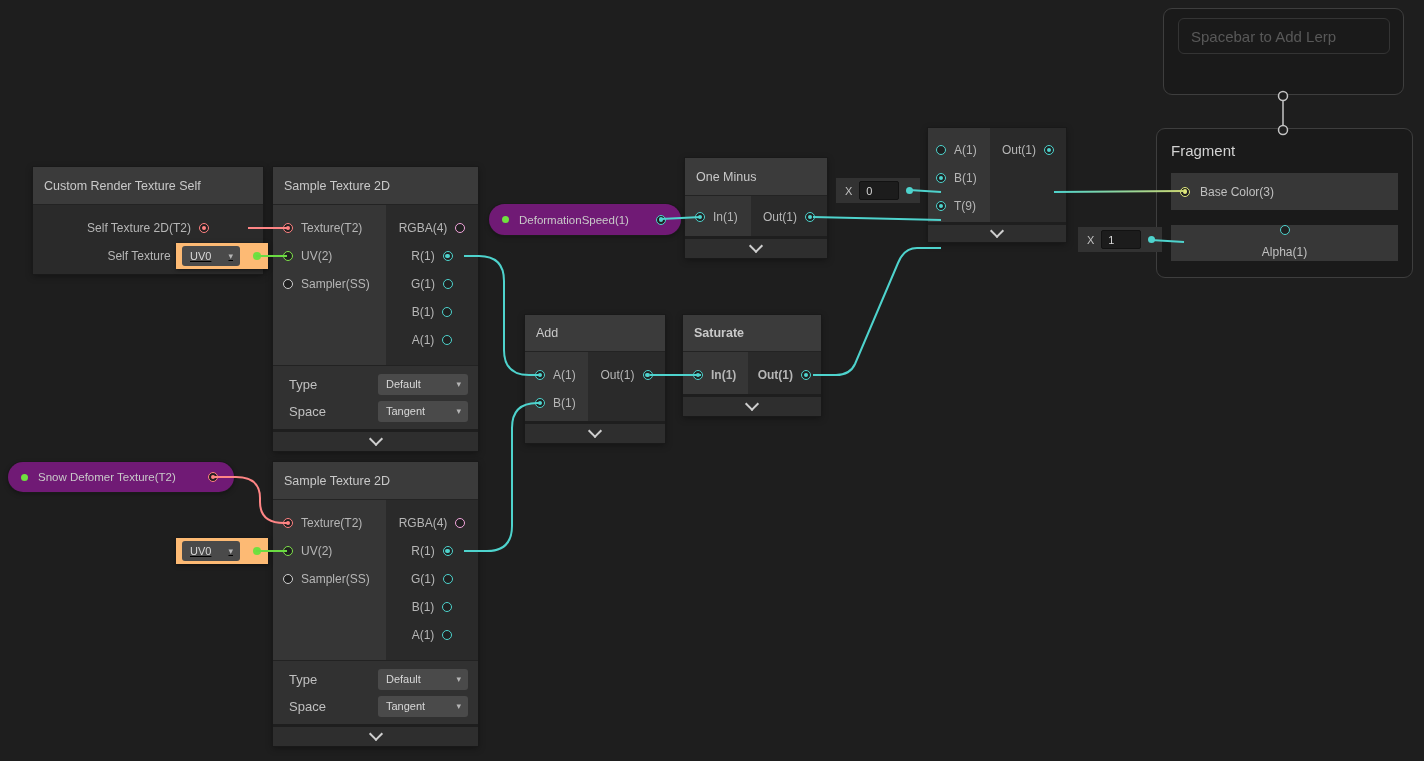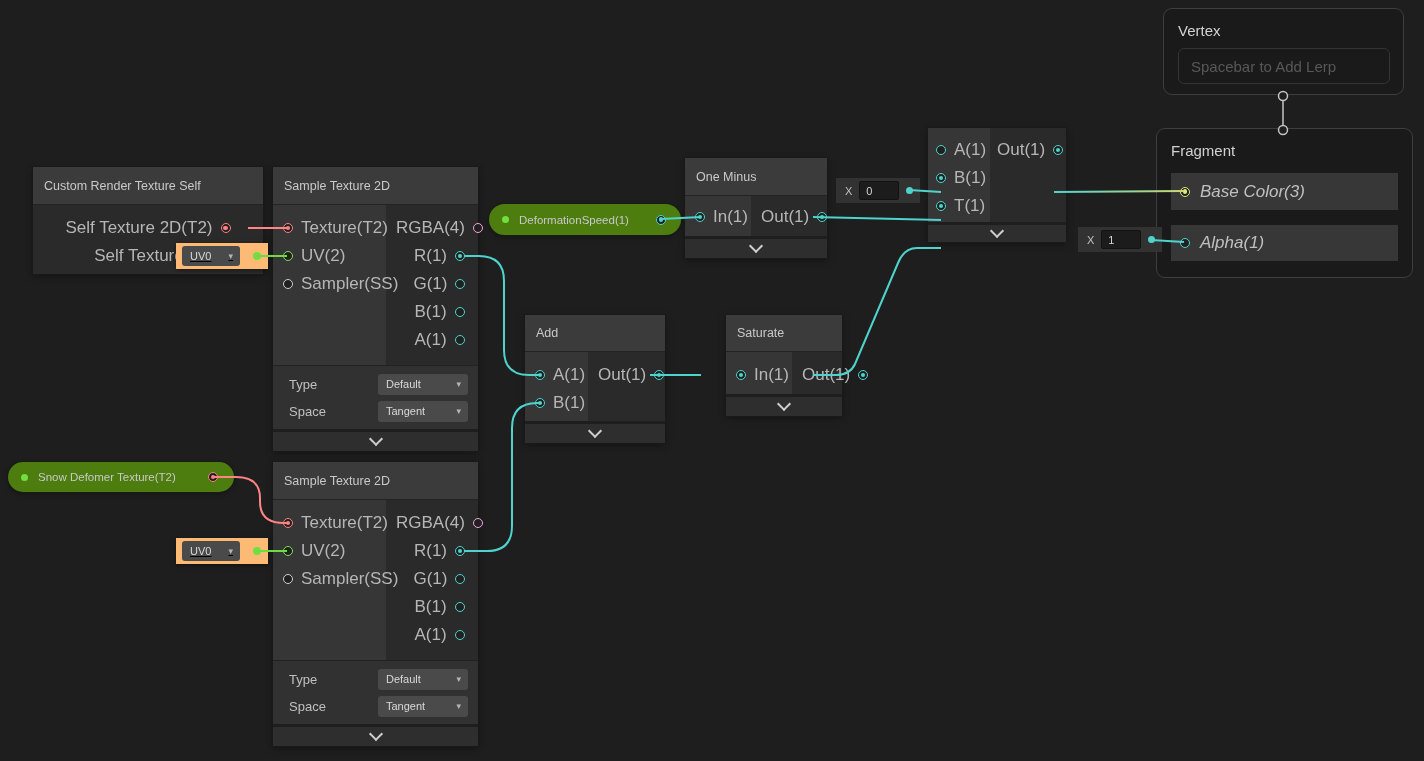--- a/index.html
+++ b/index.html
@@ -8,38 +8,38 @@
   
   .node{position:absolute;background:#2a2a2a;z-index:10;
     box-shadow:0 0 0 1px #191919,0 2px 7px rgba(0,0,0,.4);}
   .node-header{height:38px;background:#3b3b3b;display:flex;align-items:center;
     padding:0 11px;color:#c9c9c9;font-size:12.5px;border-bottom:1px solid #232323;box-sizing:border-box;}
   .ports{display:flex;align-items:stretch;}
   .col-in{background:#363636;box-sizing:border-box;}
   .col-out{flex:1;box-sizing:border-box;}
   .port-row{height:28px;display:flex;align-items:center;gap:8px;padding:0 10px;box-sizing:border-box;}
   .port-row.out{justify-content:center;}
-  .plabel{color:#b6b6b6;font-size:17px;white-space:nowrap;}
+  .plabel{color:#b6b6b6;font-size:12px;white-space:nowrap;}
   .port{box-sizing:border-box;width:10px;height:10px;border-radius:50%;
     border:1.5px solid var(--pc);background:#202020;position:relative;flex:none;}
   .port.filled::after{content:"";position:absolute;inset:1.8px;border-radius:50%;background:var(--pc);}
   
   .settings{border-top:1px solid #222;background:#313131;padding:4px 0;}
   .setting{height:26px;margin:1px 0;display:flex;align-items:center;justify-content:space-between;
     padding:0 10px 0 16px;}
   .slabel{color:#c0c0c0;font-size:13px;}
   .dropdown{width:90px;height:21px;background:#4a4a4a;border-radius:3px;display:flex;align-items:center;
     justify-content:space-between;padding:0 7px 0 8px;color:#d8d8d8;font-size:11px;box-sizing:border-box;}
   .dd-arrow{font-size:9px;color:#b5b5b5;line-height:1;}
   .chevron-row{height:19px;display:flex;align-items:center;justify-content:center;
     background:#2e2e2e;border-top:3px solid #1e1e1e;}
   .chev{display:block;width:8px;height:8px;border-right:2.2px solid #cfcfcf;
     border-bottom:2.2px solid #cfcfcf;transform:rotate(45deg);margin-top:-5px;}
   
-  .pill{position:absolute;background:#4d7c0f;border-radius:16px;display:flex;align-items:center;
+  .pill{position:absolute;background:#701a75;border-radius:16px;display:flex;align-items:center;
     z-index:20;color:#c9c9c9;font-size:11.5px;box-sizing:border-box;
     box-shadow:0 0 0 1px #1a1a1a,0 2px 5px rgba(0,0,0,.35);}
   .dot{width:7px;height:7px;border-radius:50%;flex:none;}
   .dot.green{background:#70e03f;}
   .pill .port{margin-left:auto;}
   
   .uvwidget{position:absolute;width:92px;height:26px;background:#fdba74;display:flex;align-items:center;
     padding:0 7px 0 6px;z-index:20;box-sizing:border-box;box-shadow:0 1px 4px rgba(0,0,0,.5);text-decoration:underline;}
   .uvwidget .dropdown{width:58px;height:20px;}
   .mini-dot{border-radius:50%;flex:none;}
@@ -49,21 +49,21 @@
     gap:7px;padding:0 7px 0 9px;z-index:20;font-size:11px;color:#c0c0c0;box-sizing:border-box;}
   .xval{width:43px;height:19px;background:#1c1c1c;border:1px solid #121212;border-radius:2px;
     color:#d6d6d6;display:flex;align-items:center;padding:0 6px;font-size:11px;box-sizing:border-box;}
   
   .ctx{position:absolute;background:#1a1a1a;border:1px solid #3e3e3e;border-radius:9px;z-index:10;box-sizing:border-box;}
   .ctx-title{font-size:15px;color:#d2d2d2;padding:13px 0 0 14px;}
   .ph{margin:9px 13px 0 14px;border:1px solid #343434;border-radius:6px;height:34px;display:flex;
     align-items:center;padding:0 12px;color:#585858;font-size:15px;}
   .block{position:absolute;left:14px;width:227px;background:#373737;display:flex;align-items:center;
     gap:10px;padding:0 9px;box-sizing:border-box;}
-  .block .plabel{color:#c0c0c0;font-style:italic;}
+  .block .plabel{color:#c0c0c0;}
   
   #edges{position:absolute;left:0;top:0;z-index:40;pointer-events:none;}
 </style>
 </head>
 <body>
 
 <div id="canvas">
 
   <div class="node" style="left:33px;top:167px;width:230px;">
     <div class="node-header">
@@ -250,21 +250,21 @@
             <span class="plabel">Out(1)</span>
             <span class="port filled" style="--pc:#4ed3cd"></span>
           </div>
       </div>
     </div>
     <div class="chevron-row">
         <span class="chev"></span>
       </div>
   </div>
 
-  <div class="node" style="left:726px;top:315px;width:116px;">
+  <div class="node" style="left:683px;top:315px;width:138px;font-weight:bold;">
     <div class="node-header" style="height:37px;">
       <span>Saturate</span>
     </div>
     <div class="ports" style="height:42px;">
       <div class="col-in" style="width:66px;padding:9px 0 5px;">
         <div class="port-row">
             <span class="port filled" style="--pc:#4ed3cd"></span>
             <span class="plabel">In(1)</span>
           </div>
       </div>
@@ -286,47 +286,46 @@
         <div class="port-row" style="padding:0 8px;">
             <span class="port" style="--pc:#4ed3cd"></span>
             <span class="plabel">A(1)</span>
           </div>
         <div class="port-row" style="padding:0 8px;">
             <span class="port filled" style="--pc:#4ed3cd"></span>
             <span class="plabel">B(1)</span>
           </div>
         <div class="port-row" style="padding:0 8px;">
             <span class="port filled" style="--pc:#4ed3cd"></span>
-            <span class="plabel">T(1)</span>
+            <span class="plabel">T(9)</span>
           </div>
       </div>
       <div class="col-out" style="padding:8px 0;">
         <div class="port-row out" style="padding:0 7px;">
             <span class="plabel">Out(1)</span>
             <span class="port filled" style="--pc:#4ed3cd"></span>
           </div>
       </div>
     </div>
     <div class="chevron-row" style="height:17px;">
         <span class="chev"></span>
       </div>
   </div>
 
   <div class="ctx" style="left:1163px;top:8px;width:241px;height:87px;">
-    <div class="ctx-title">Vertex</div>
     <div class="ph">Spacebar to Add Lerp</div>
   </div>
 
   <div class="ctx" style="left:1156px;top:128px;width:257px;height:150px;">
     <div class="ctx-title">Fragment</div>
     <div class="block" style="top:44px;height:37px;">
       <span class="port filled" style="--pc:#e0e87c"></span>
       <span class="plabel">Base Color(3)</span>
     </div>
-    <div class="block" style="top:96px;height:36px;">
+    <div class="block" style="top:96px;height:36px;flex-direction:column;">
       <span class="port" style="--pc:#4ed3cd"></span>
       <span class="plabel">Alpha(1)</span>
     </div>
   </div>
 
   <div class="pill" style="left:489px;top:204px;width:192px;height:31px;padding:0 15px 0 13px;gap:10px;">
     <span class="dot green"></span>
     <span>DeformationSpeed(1)</span>
     <span class="port filled" style="--pc:#4ed3cd"></span>
   </div>

